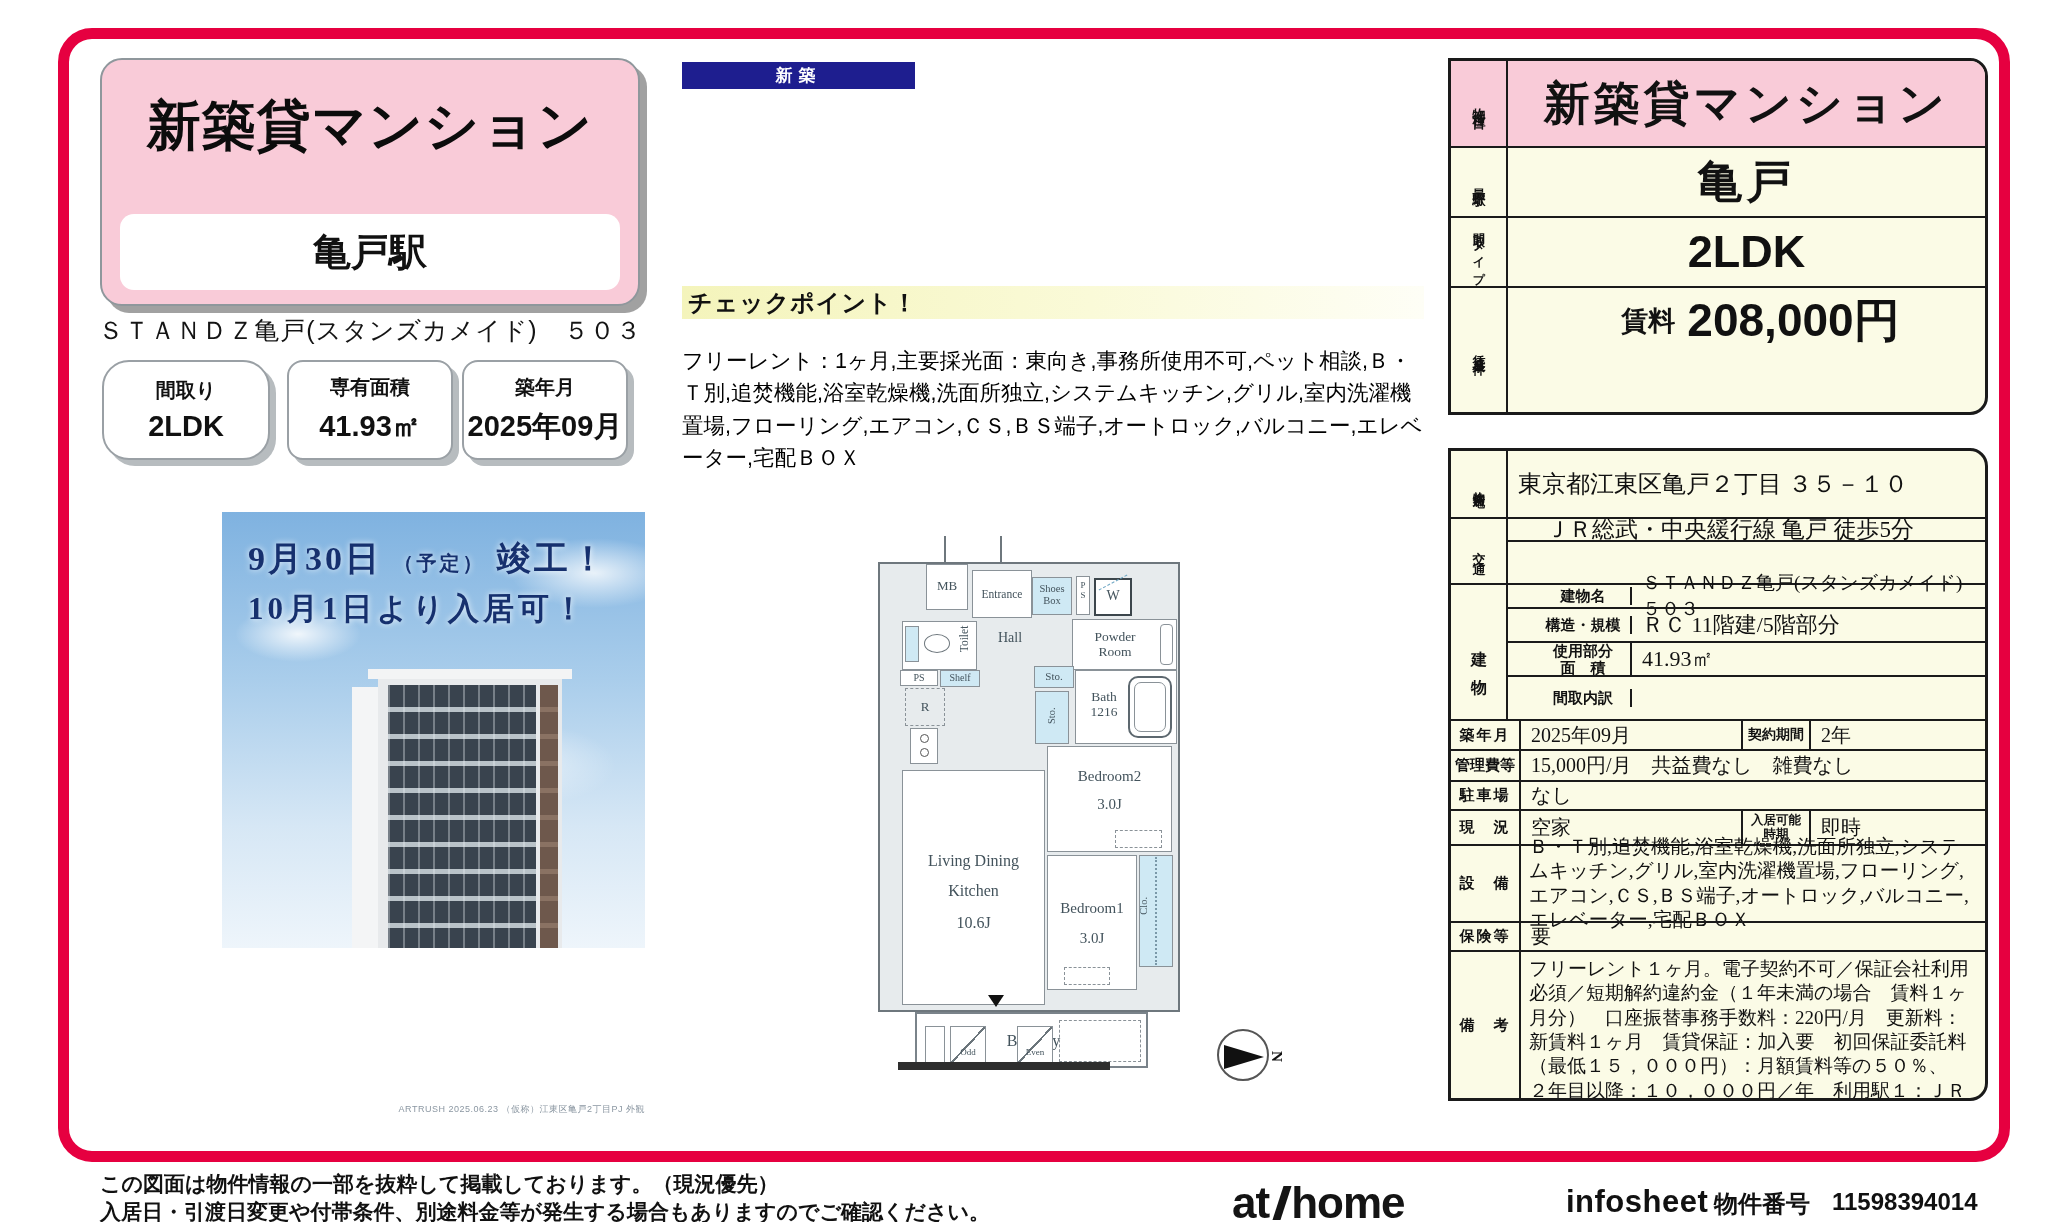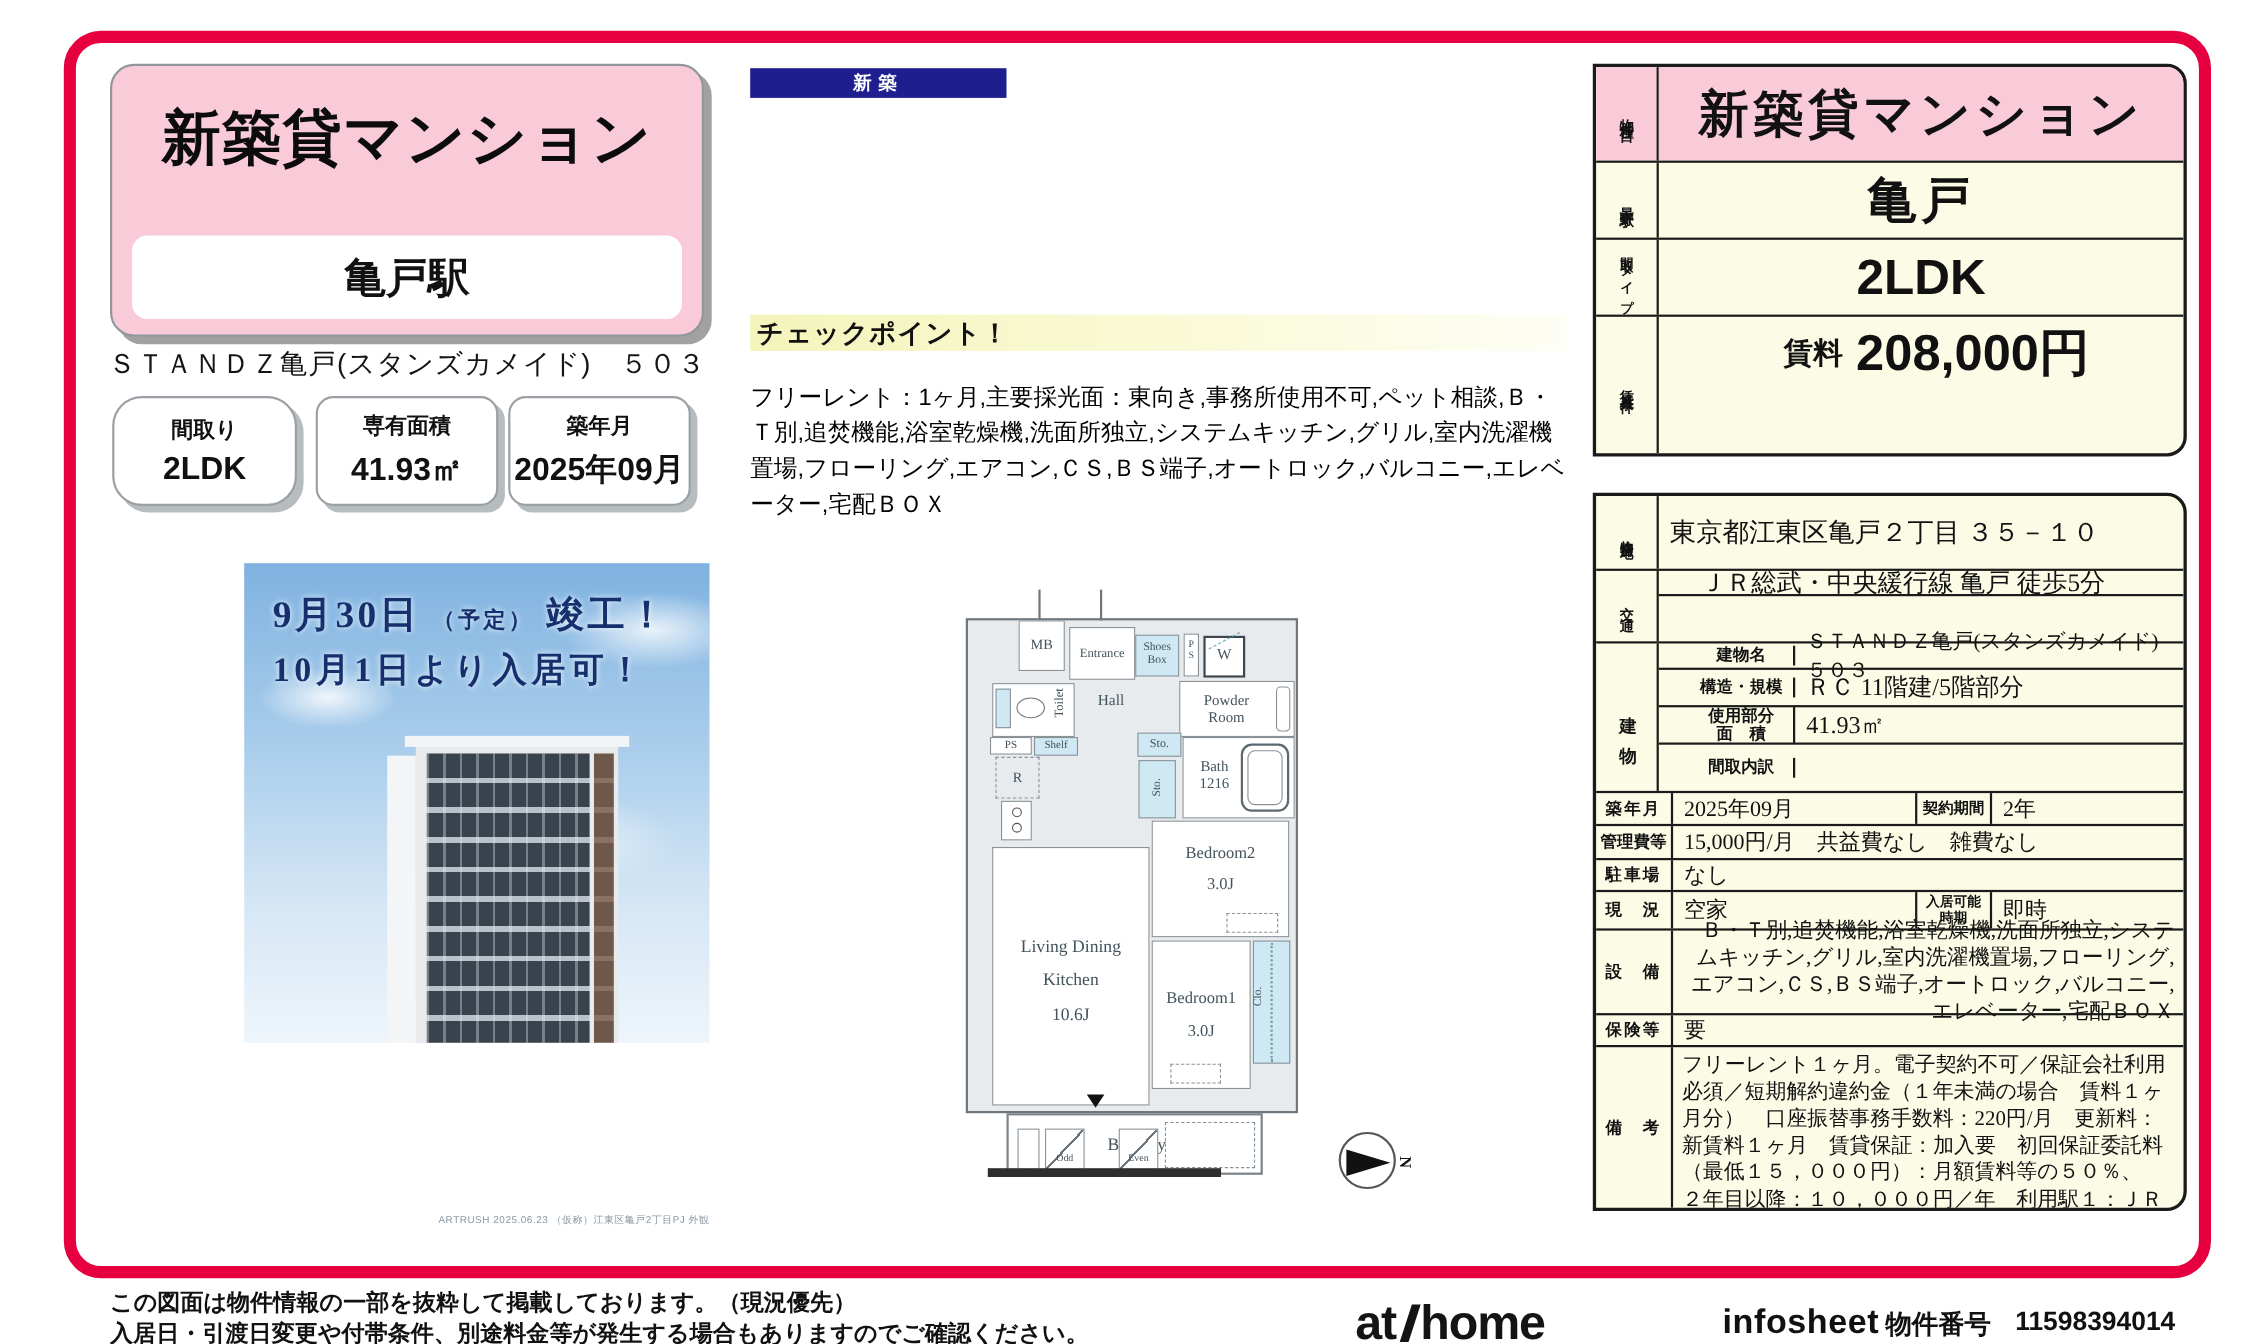--- a/index.html
+++ b/index.html
@@ -403,21 +403,21 @@
       <div class="lcell70">現　況</div>
       <div class="dt-val" style="width:220px; flex:none; font-size:20px;">空家</div>
       <div class="midlab" style="font-size:12.5px;">
         <span>入居可能</span>
         <span>時期</span>
       </div>
       <div class="dt-val" style="font-size:20px;">即時</div>
     </div>
     <div class="trow" style="height:77px;">
       <div class="lcell70">設　備</div>
-      <div class="dt-val" style="font-size:19.5px; line-height:1.25; word-break:break-all; padding:4px 8px;text-align:right;">Ｂ・Ｔ別,追焚機能,浴室乾燥機,洗面所独立,システムキッチン,グリル,室内洗濯機置場,フローリング,エアコン,ＣＳ,ＢＳ端子,オートロック,バルコニー,エレベーター,宅配ＢＯＸ</div>
+      <div class="dt-val" style="font-size:19.5px; line-height:1.25; word-break:break-all; padding:4px 8px;">Ｂ・Ｔ別,追焚機能,浴室乾燥機,洗面所独立,システムキッチン,グリル,室内洗濯機置場,フローリング,エアコン,ＣＳ,ＢＳ端子,オートロック,バルコニー,エレベーター,宅配ＢＯＸ</div>
     </div>
     <div class="trow" style="height:29px;">
       <div class="lcell70">保険等</div>
       <div class="dt-val" style="font-size:20px;">要</div>
     </div>
     <div class="trow" style="height:148px;">
       <div class="lcell70">備　考</div>
       <div class="dt-val" style="font-size:19px; line-height:1.28; word-break:break-all; align-items:flex-start; padding:5px 8px;">フリーレント１ヶ月。電子契約不可／保証会社利用必須／短期解約違約金（１年未満の場合　賃料１ヶ月分）　口座振替事務手数料：220円/月　更新料：新賃料１ヶ月　賃貸保証：加入要　初回保証委託料（最低１５，０００円）：月額賃料等の５０％、　２年目以降：１０，０００円／年　利用駅１：ＪＲ総武本線 錦糸町 徒歩15分　利用駅２：東武亀戸線 亀戸 徒歩5分</div>
     </div>
   </div>

